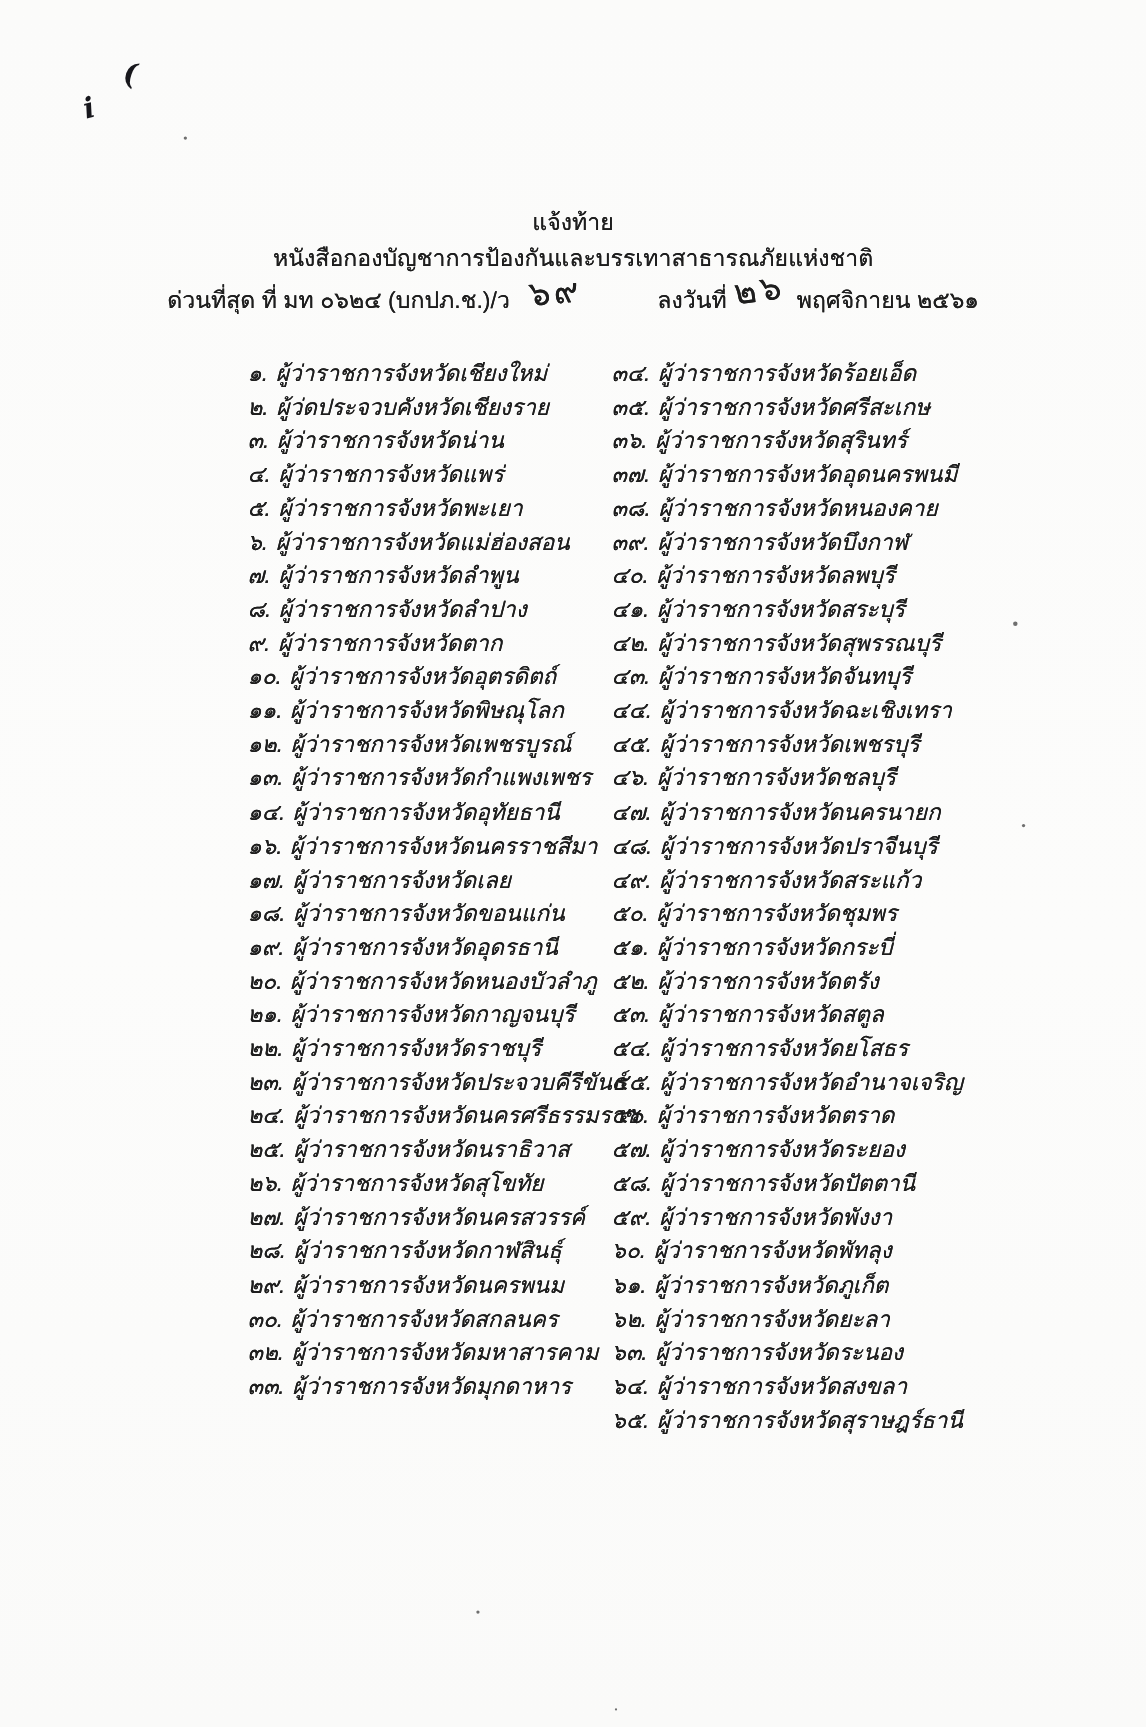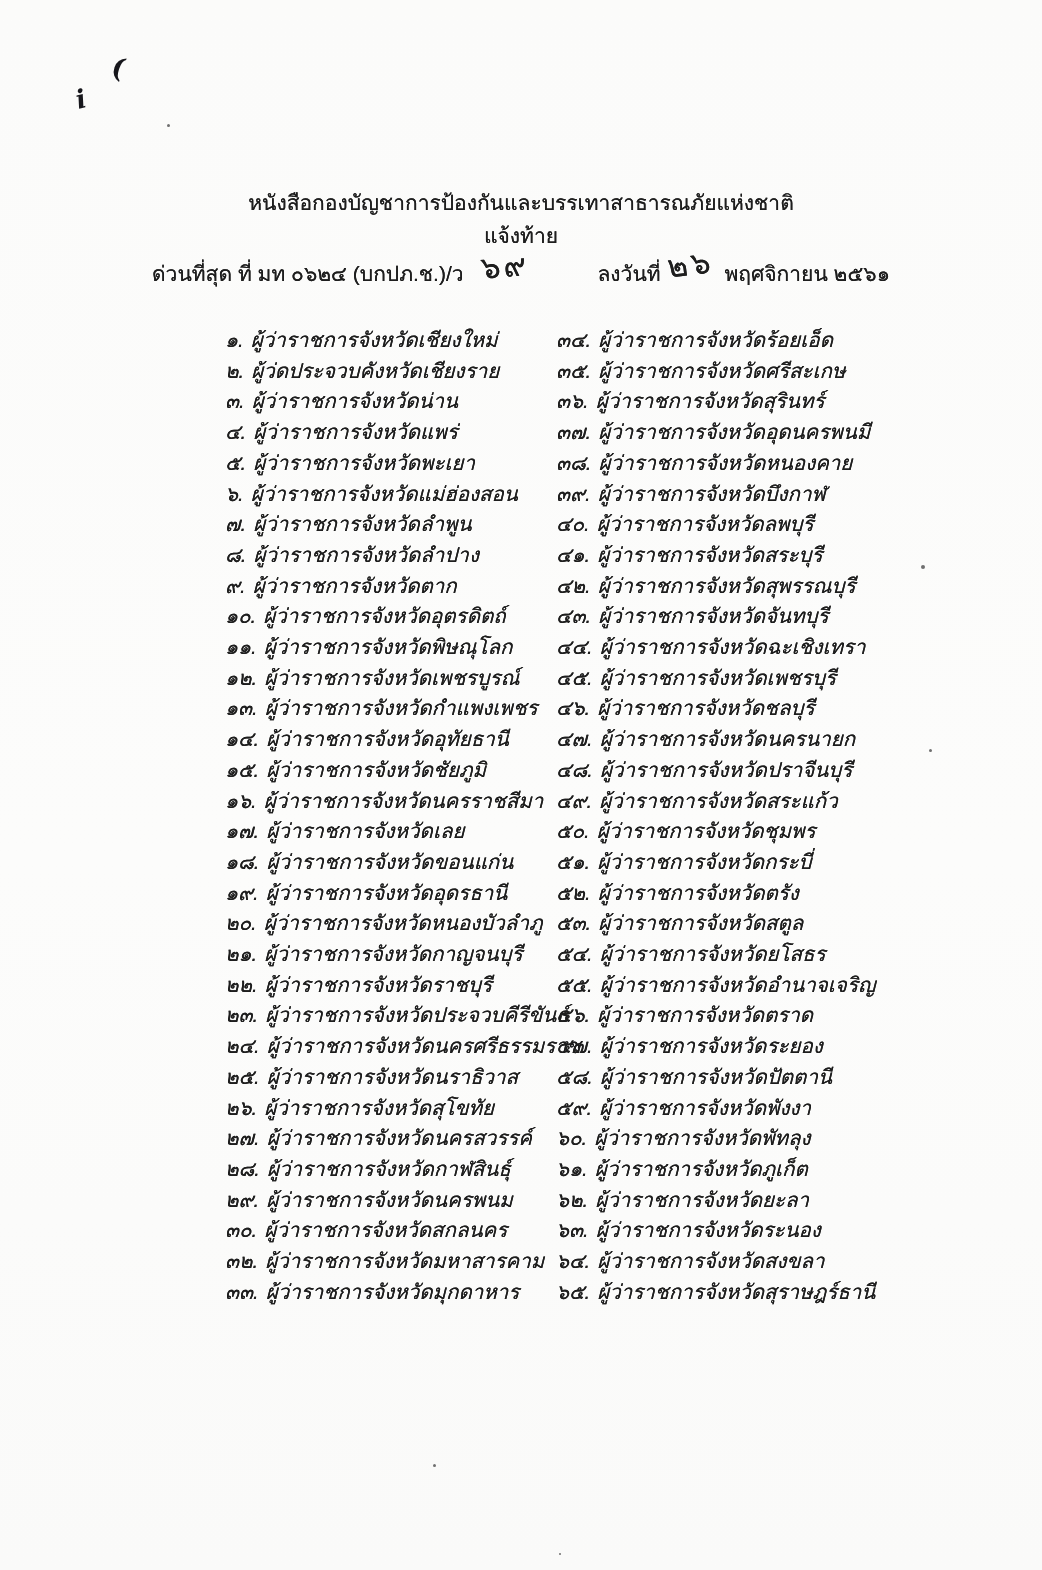--- a/index.html
+++ b/index.html
@@ -101,22 +101,22 @@
 
   <span class="pen-mark mark-paren">(</span>
   <span class="pen-mark mark-tick">i</span>
   <span class="speck s1"></span>
   <span class="speck s2"></span>
   <span class="speck s3"></span>
   <span class="speck s4"></span>
   <span class="speck s5"></span>
 
   <div class="header ink">
+    <div class="line">แจ้งท้าย</div>
     <div class="line">หนังสือกองบัญชาการป้องกันและบรรเทาสาธารณภัยแห่งชาติ</div>
-    <div class="line">แจ้งท้าย</div>
     <div class="line ref-line">
       <span>ด่วนที่สุด ที่ มท ๐๖๒๔ (บกปภ.ช.)/ว</span>
       <span class="hand hand-doc">๖๙</span>
       <span class="ref-gap"></span>
       <span>ลงวันที่</span>
       <span class="hand hand-date">๒๖</span>
       <span>พฤศจิกายน ๒๕๖๑</span>
     </div>
   </div>
 
@@ -129,21 +129,20 @@
         <div class="row"><span class="no">๕.</span><span class="txt">ผู้ว่าราชการจังหวัดพะเยา</span></div>
         <div class="row"><span class="no">๖.</span><span class="txt">ผู้ว่าราชการจังหวัดแม่ฮ่องสอน</span></div>
         <div class="row"><span class="no">๗.</span><span class="txt">ผู้ว่าราชการจังหวัดลำพูน</span></div>
         <div class="row"><span class="no">๘.</span><span class="txt">ผู้ว่าราชการจังหวัดลำปาง</span></div>
         <div class="row"><span class="no">๙.</span><span class="txt">ผู้ว่าราชการจังหวัดตาก</span></div>
         <div class="row"><span class="no">๑๐.</span><span class="txt">ผู้ว่าราชการจังหวัดอุตรดิตถ์</span></div>
         <div class="row"><span class="no">๑๑.</span><span class="txt">ผู้ว่าราชการจังหวัดพิษณุโลก</span></div>
         <div class="row"><span class="no">๑๒.</span><span class="txt">ผู้ว่าราชการจังหวัดเพชรบูรณ์</span></div>
         <div class="row"><span class="no">๑๓.</span><span class="txt">ผู้ว่าราชการจังหวัดกำแพงเพชร</span></div>
         <div class="row"><span class="no">๑๔.</span><span class="txt">ผู้ว่าราชการจังหวัดอุทัยธานี</span></div>
-        <div class="row"><span class="no">๑๕.</span><span class="txt">ผู้ว่าราชการจังหวัดชัยภูมิ</span></div>
         <div class="row"><span class="no">๑๖.</span><span class="txt">ผู้ว่าราชการจังหวัดนครราชสีมา</span></div>
         <div class="row"><span class="no">๑๗.</span><span class="txt">ผู้ว่าราชการจังหวัดเลย</span></div>
         <div class="row"><span class="no">๑๘.</span><span class="txt">ผู้ว่าราชการจังหวัดขอนแก่น</span></div>
         <div class="row"><span class="no">๑๙.</span><span class="txt">ผู้ว่าราชการจังหวัดอุดรธานี</span></div>
         <div class="row"><span class="no">๒๐.</span><span class="txt">ผู้ว่าราชการจังหวัดหนองบัวลำภู</span></div>
         <div class="row"><span class="no">๒๑.</span><span class="txt">ผู้ว่าราชการจังหวัดกาญจนบุรี</span></div>
         <div class="row"><span class="no">๒๒.</span><span class="txt">ผู้ว่าราชการจังหวัดราชบุรี</span></div>
         <div class="row"><span class="no">๒๓.</span><span class="txt">ผู้ว่าราชการจังหวัดประจวบคีรีขันธ์</span></div>
         <div class="row"><span class="no">๒๔.</span><span class="txt">ผู้ว่าราชการจังหวัดนครศรีธรรมราช</span></div>
         <div class="row"><span class="no">๒๕.</span><span class="txt">ผู้ว่าราชการจังหวัดนราธิวาส</span></div>

